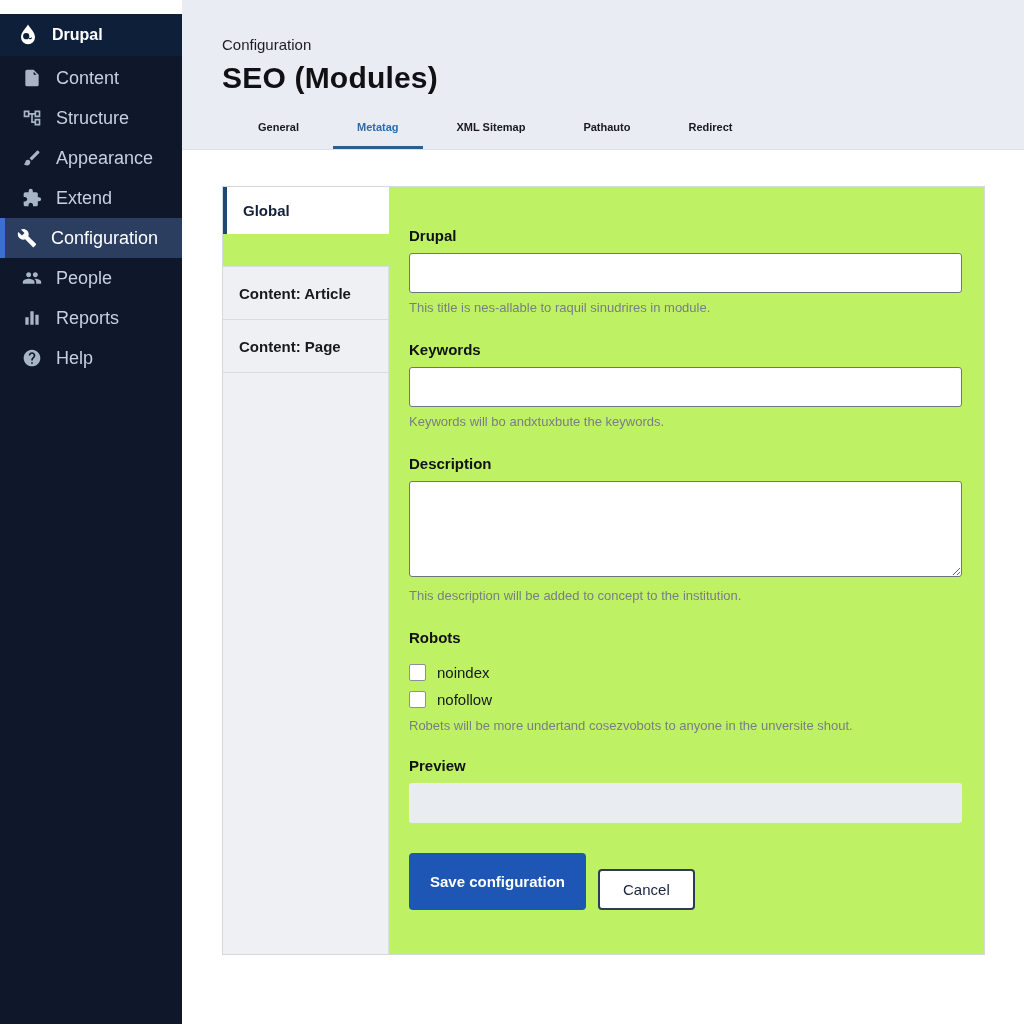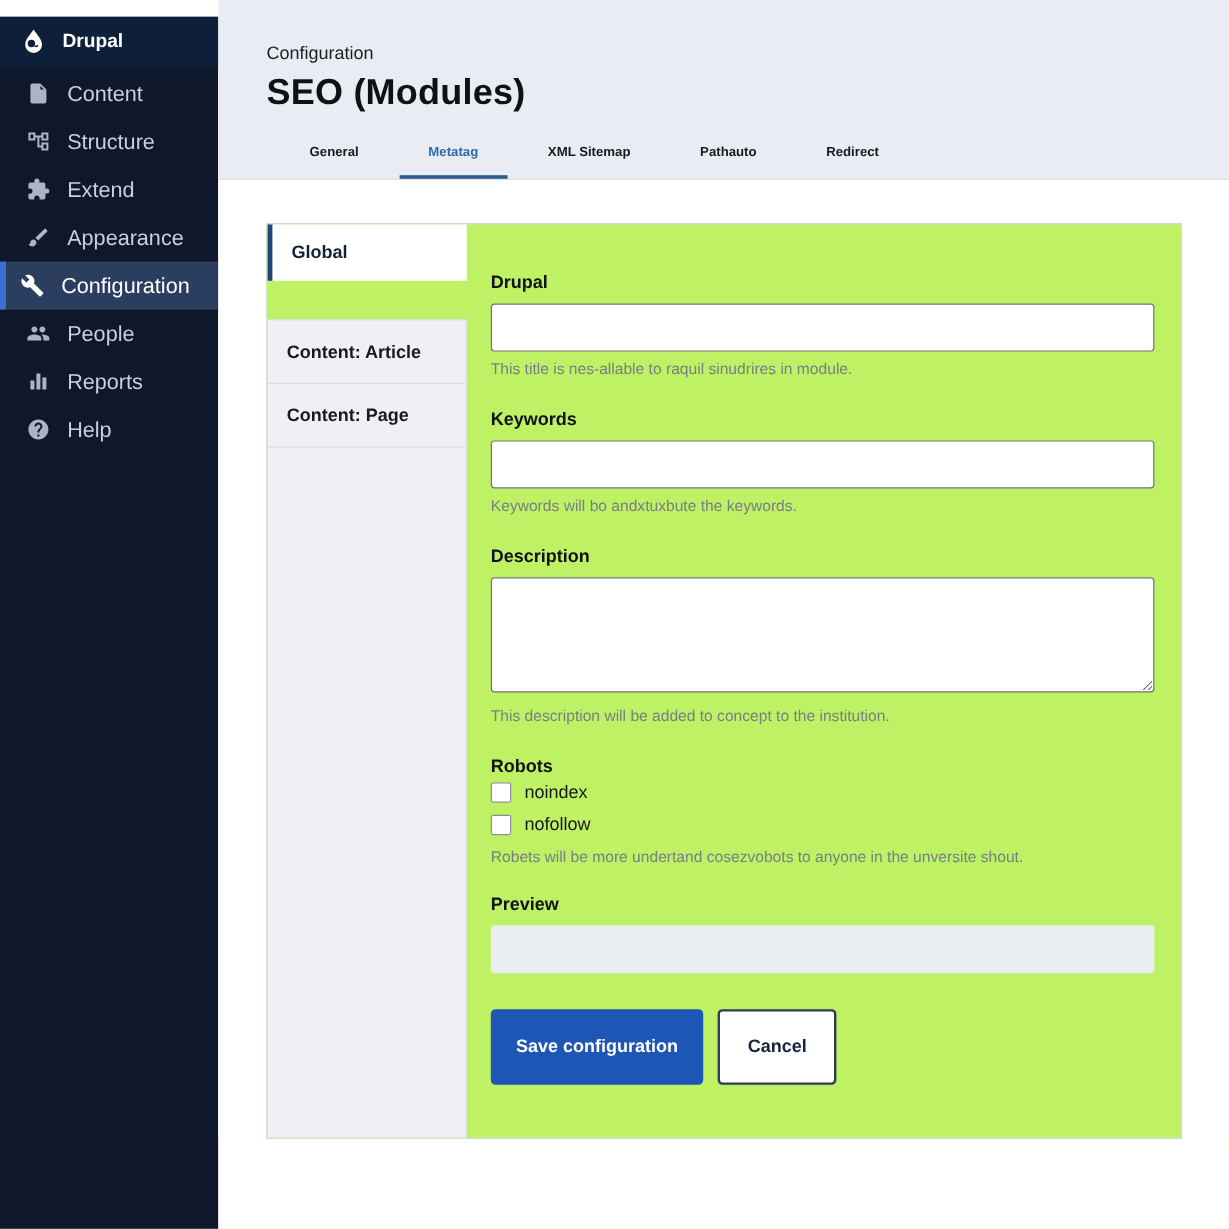--- a/index.html
+++ b/index.html
@@ -145,23 +145,24 @@
     border: none; border-radius: 4px;
     font-family: "Liberation Sans", sans-serif;
     font-size: 15px; font-weight: bold;
     padding: 12px 21px;
     cursor: pointer;
   }
   .btn-secondary {
     background: #ffffff; color: #16233c;
     border: 2px solid #2e3c56; border-radius: 4px;
     font-family: "Liberation Sans", sans-serif;
-    font-size: 15px; font-weight: bold;
-    padding: 21px 23px;
-    cursor: pointer;
+    font-size: 15px; font-weight: normal;
+    padding: 10px 23px;
+    cursor: pointer;
+    margin-top: 16px;
   }
 </style>
 </head>
 <body>
 
 <div class="sidebar">
   <div class="brand">
     <span class="logo">
       <svg viewBox="0 0 24 24">
         <path fill="#ffffff" d="M12 1.5C9.2 6 5 9.3 5 14.2a7 7 0 0 0 14 0C19 9.3 14.8 6 12 1.5z"></path>
@@ -186,32 +187,32 @@
       <span class="icn">
         <svg viewBox="0 0 24 24" fill="currentColor">
             <path d="M22 11V3h-7v3H9V3H2v8h7V8h2v10h4v3h7v-8h-7v3h-2V8h2v3h7zM7 9H4V5h3v4zm10 6h3v4h-3v-4zm0-10h3v4h-3V5z"></path>
           </svg>
       </span>
       <span>Structure</span>
     </div>
     <div class="nav-item">
       <span class="icn">
         <svg viewBox="0 0 24 24" fill="currentColor">
+            <path d="M7 14c-1.66 0-3 1.34-3 3 0 1.31-1.16 2-2 2 .92 1.22 2.49 2 4 2 2.21 0 4-1.79 4-4 0-1.66-1.34-3-3-3zm13.71-9.37l-1.34-1.34a1 1 0 0 0-1.41 0L9 12.25 11.75 15l8.96-8.96a1 1 0 0 0 0-1.41z"></path>
+          </svg>
+      </span>
+      <span>Appearance</span>
+    </div>
+    <div class="nav-item">
+      <span class="icn">
+        <svg viewBox="0 0 24 24" fill="currentColor">
             <path d="M20.5 11H19V7a2 2 0 0 0-2-2h-4V3.5a2.5 2.5 0 0 0-5 0V5H4a2 2 0 0 0-2 2v3.8h1.5c1.49 0 2.7 1.21 2.7 2.7S4.99 16.2 3.5 16.2H2V20a2 2 0 0 0 2 2h3.8v-1.5c0-1.49 1.21-2.7 2.7-2.7 1.49 0 2.7 1.21 2.7 2.7V22H17a2 2 0 0 0 2-2v-4h1.5a2.5 2.5 0 0 0 0-5z"></path>
           </svg>
       </span>
       <span>Extend</span>
-    </div>
-    <div class="nav-item">
-      <span class="icn">
-        <svg viewBox="0 0 24 24" fill="currentColor">
-            <path d="M7 14c-1.66 0-3 1.34-3 3 0 1.31-1.16 2-2 2 .92 1.22 2.49 2 4 2 2.21 0 4-1.79 4-4 0-1.66-1.34-3-3-3zm13.71-9.37l-1.34-1.34a1 1 0 0 0-1.41 0L9 12.25 11.75 15l8.96-8.96a1 1 0 0 0 0-1.41z"></path>
-          </svg>
-      </span>
-      <span>Appearance</span>
     </div>
     <div class="nav-item active">
       <span class="icn">
         <svg viewBox="0 0 24 24" fill="currentColor">
             <path d="M22.7 19l-9.1-9.1c.9-2.3.4-5-1.5-6.9-2-2-5-2.4-7.4-1.3L9 6 6 9 1.6 4.7C.4 7.1.9 10.1 2.9 12.1c1.9 1.9 4.6 2.4 6.9 1.5l9.1 9.1c.4.4 1 .4 1.4 0l2.3-2.3c.5-.4.5-1.1.1-1.4z"></path>
           </svg>
       </span>
       <span>Configuration</span>
     </div>
     <div class="nav-item">
@@ -280,21 +281,21 @@
           <div class="f-help">Keywords will bo andxtuxbute the keywords.</div>
         </div>
 
         <div class="group">
           <div class="f-label">Description</div>
           <textarea class="f-textarea" style=""></textarea>
           <div class="f-help">This description will be added to concept to the institution.</div>
         </div>
 
         <div class="group" style="margin-bottom:24px;">
-          <div class="f-label" style="margin-bottom:5px;">Robots</div>
+          <div class="f-label" style="margin-bottom:18px;">Robots</div>
           <label class="cb-row">
             <input type="checkbox" class="cb" style="">
             <span class="cb-label">noindex</span>
           </label>
           <label class="cb-row">
             <input type="checkbox" class="cb" style="">
             <span class="cb-label">nofollow</span>
           </label>
           <div class="f-help" style="margin-top:5px;">Robets will be more undertand cosezvobots to anyone in the unversite shout.</div>
         </div>

